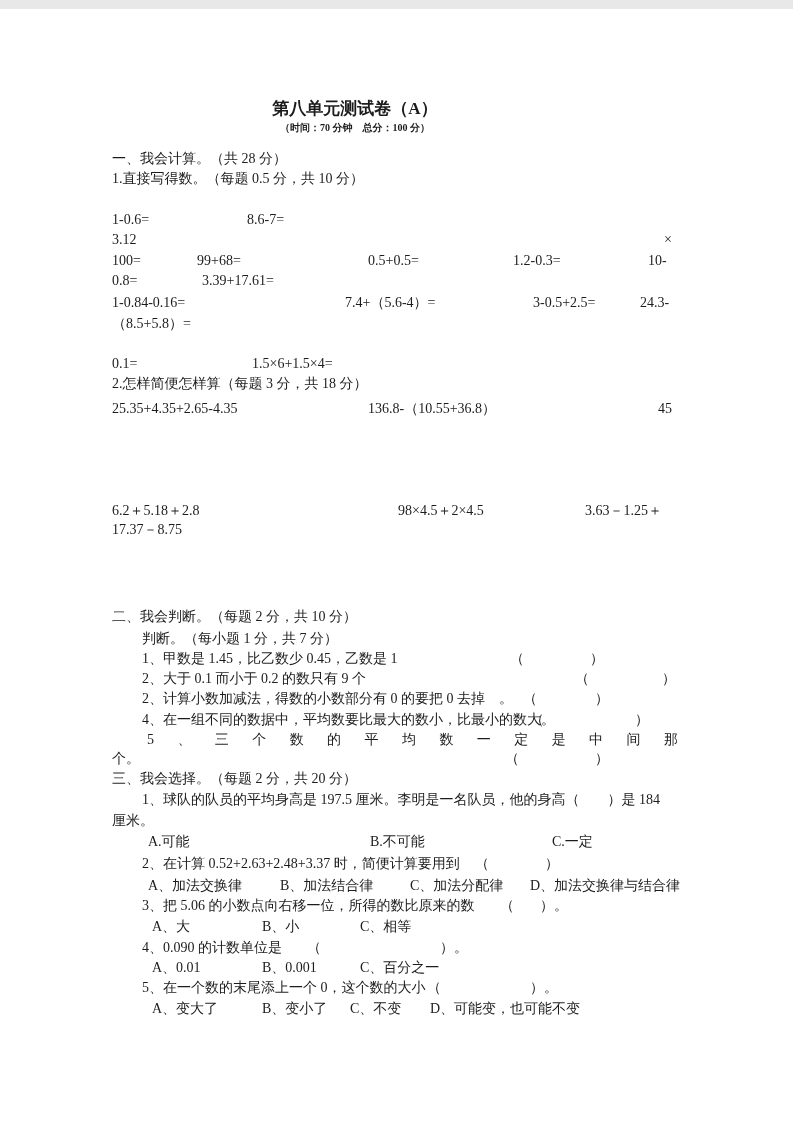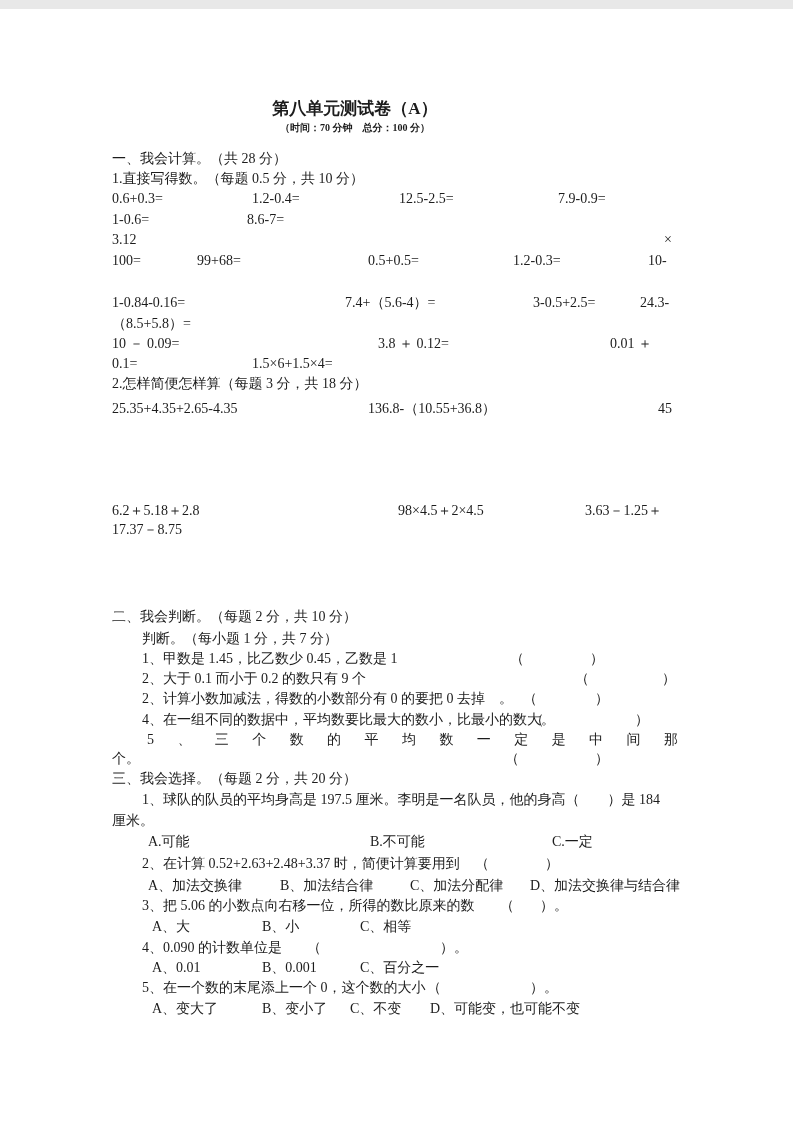--- a/index.html
+++ b/index.html
@@ -35,54 +35,47 @@
   <div class="hdr title">第八单元测试卷（A）</div>
   <div class="hdr subtitle">（时间：70 分钟　总分：100 分）</div>
 
   <div class="ln" style="top:139px">
       <span class="sg" style="left:0">一、我会计算。（共 28 分）</span>
     </div>
   <div class="ln" style="top:159px">
       <span class="sg" style="left:0">1.直接写得数。（每题 0.5 分，共 10 分）</span>
     </div>
 
-  <div class="ln" style="top:179px">
-    <span class="sg" style="left:0">0.6+0.3=</span>
-    <span class="sg" style="left:140px">1.2-0.4=</span>
-    <span class="sg" style="left:287px">12.5-2.5=</span>
-    <span class="sg" style="left:446px">7.9-0.9=</span>
-  </div>
   <div class="ln" style="top:200px">
     <span class="sg" style="left:0">1-0.6=</span>
     <span class="sg" style="left:135px">8.6-7=</span>
   </div>
   <div class="ln" style="top:220px">
     <span class="sg" style="left:0">3.12</span>
     <span class="sg" style="left:auto;right:6px">×</span>
   </div>
   <div class="ln" style="top:241px">
     <span class="sg" style="left:0">100=</span>
     <span class="sg" style="left:85px">99+68=</span>
     <span class="sg" style="left:256px">0.5+0.5=</span>
     <span class="sg" style="left:401px">1.2-0.3=</span>
     <span class="sg" style="left:536px">10-</span>
   </div>
+  <div class="ln" style="top:261px">
+    <span class="sg" style="left:0">0.8=</span>
+    <span class="sg" style="left:90px">3.39+17.61=</span>
+  </div>
   <div class="ln" style="top:283px">
     <span class="sg" style="left:0">1-0.84-0.16=</span>
     <span class="sg" style="left:233px">7.4+（5.6-4）=</span>
     <span class="sg" style="left:421px">3-0.5+2.5=</span>
     <span class="sg" style="left:528px">24.3-</span>
   </div>
   <div class="ln" style="top:304px">
     <span class="sg" style="left:0">（8.5+5.8）=</span>
-  </div>
-  <div class="ln" style="top:324px">
-    <span class="sg" style="left:0">10 － 0.09=</span>
-    <span class="sg" style="left:266px">3.8 ＋ 0.12=</span>
-    <span class="sg" style="left:498px">0.01 ＋</span>
   </div>
   <div class="ln" style="top:344px">
     <span class="sg" style="left:0">0.1=</span>
     <span class="sg" style="left:140px">1.5×6+1.5×4=</span>
   </div>
 
   <div class="ln" style="top:364px">
       <span class="sg" style="left:0">2.怎样简便怎样算（每题 3 分，共 18 分）</span>
     </div>
 

